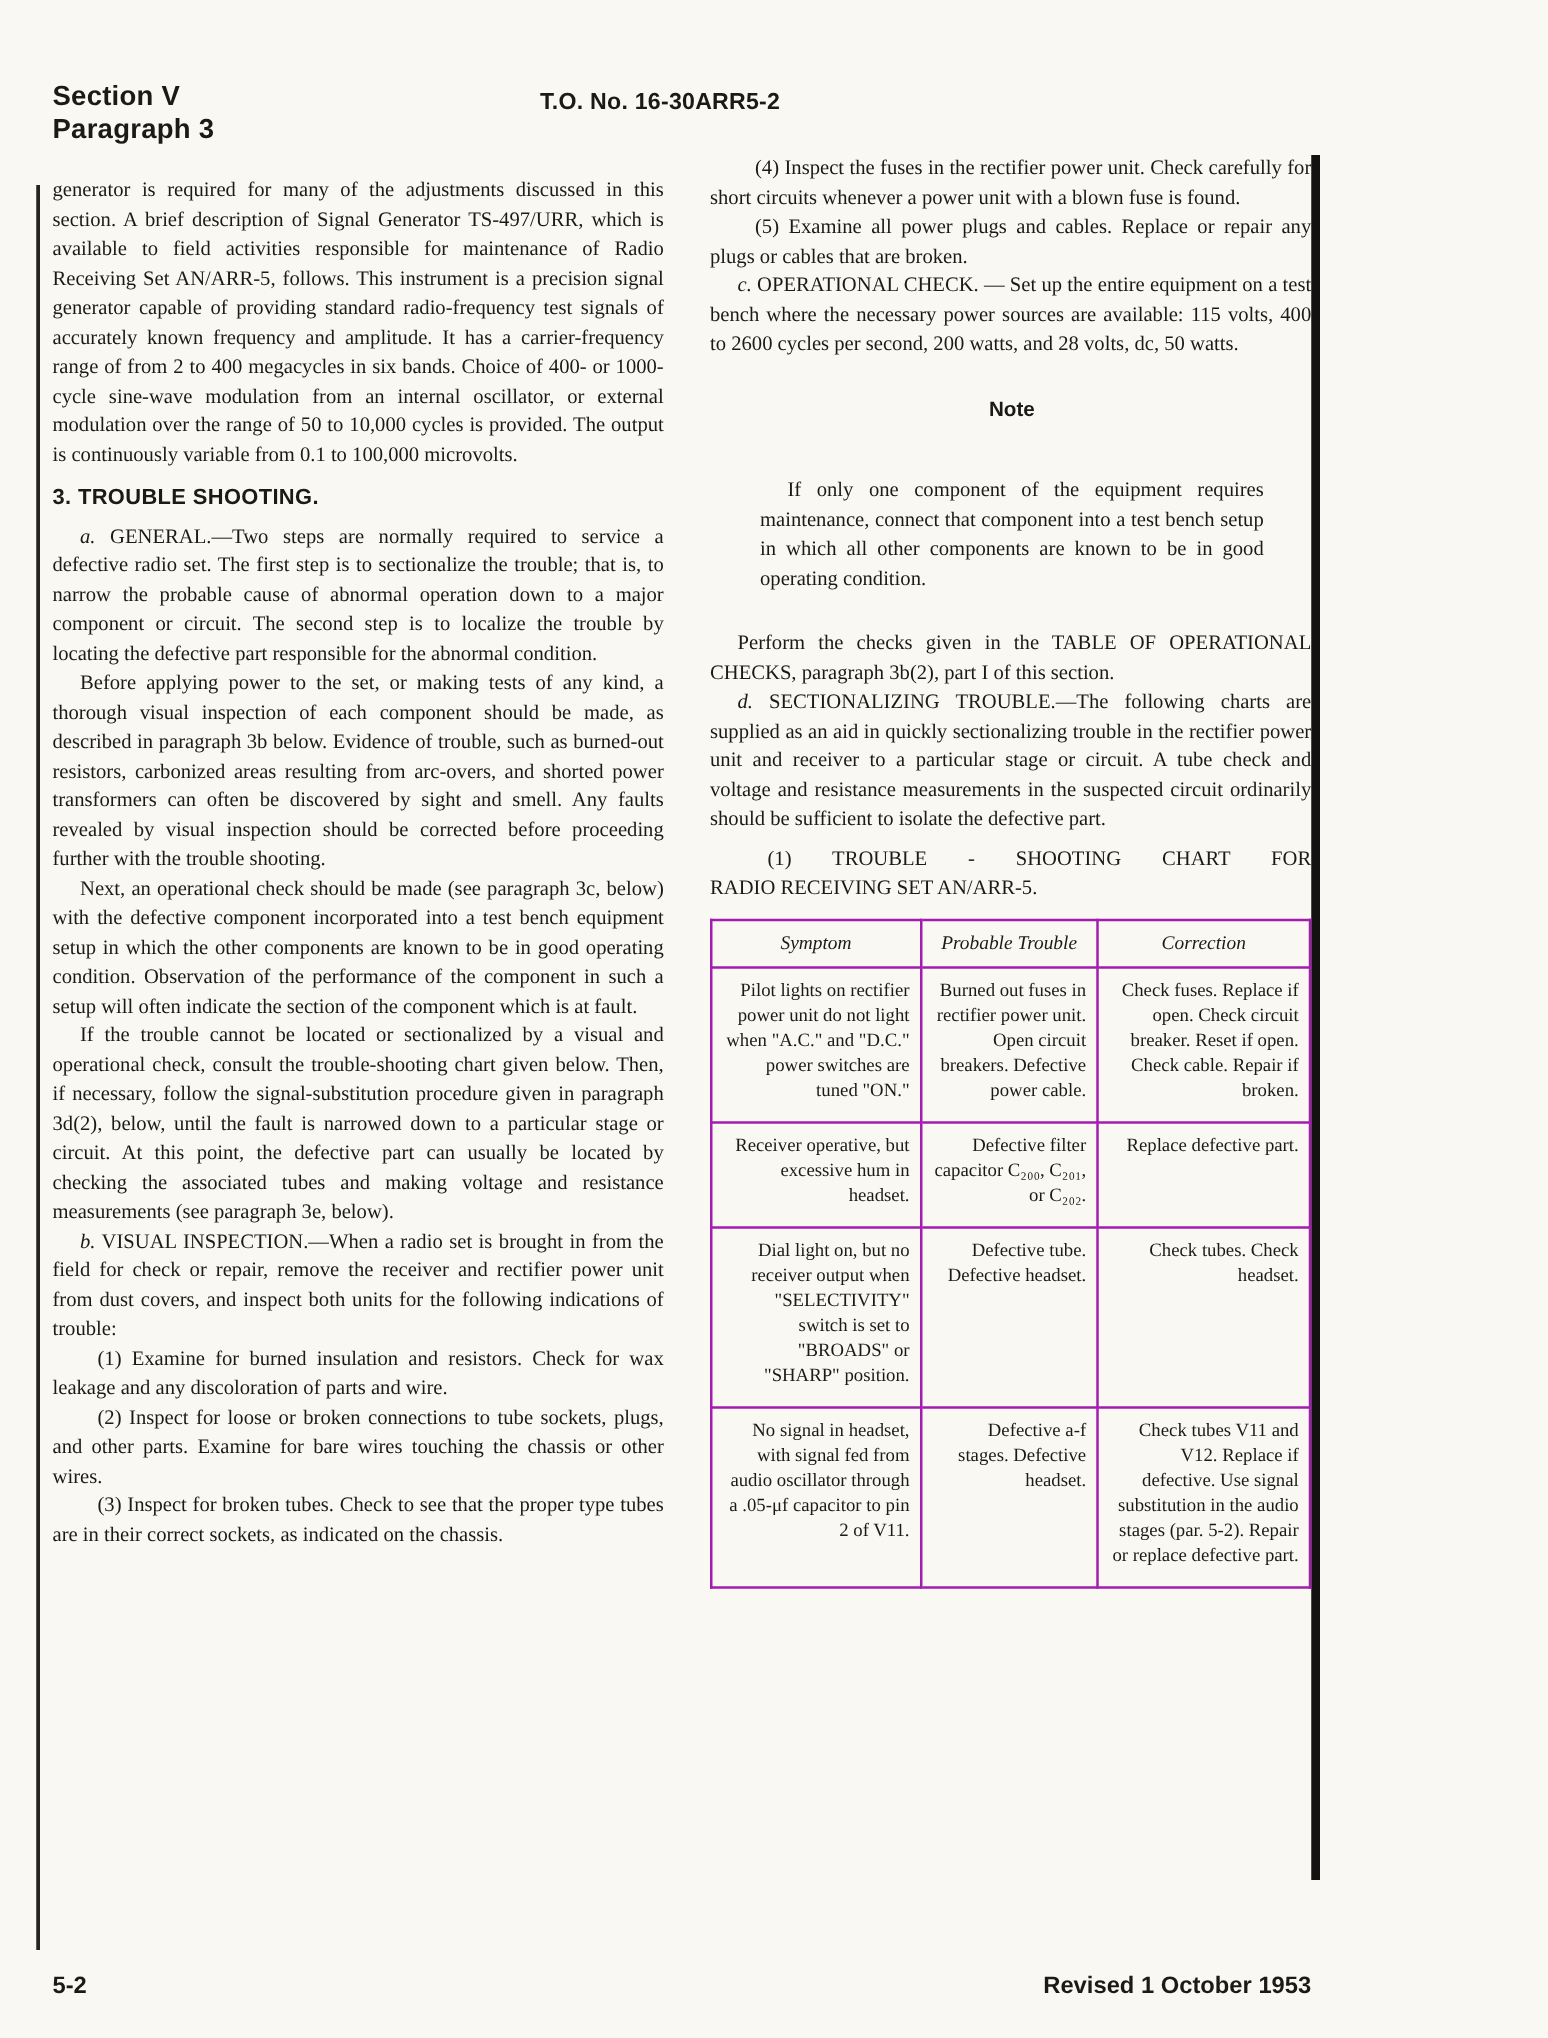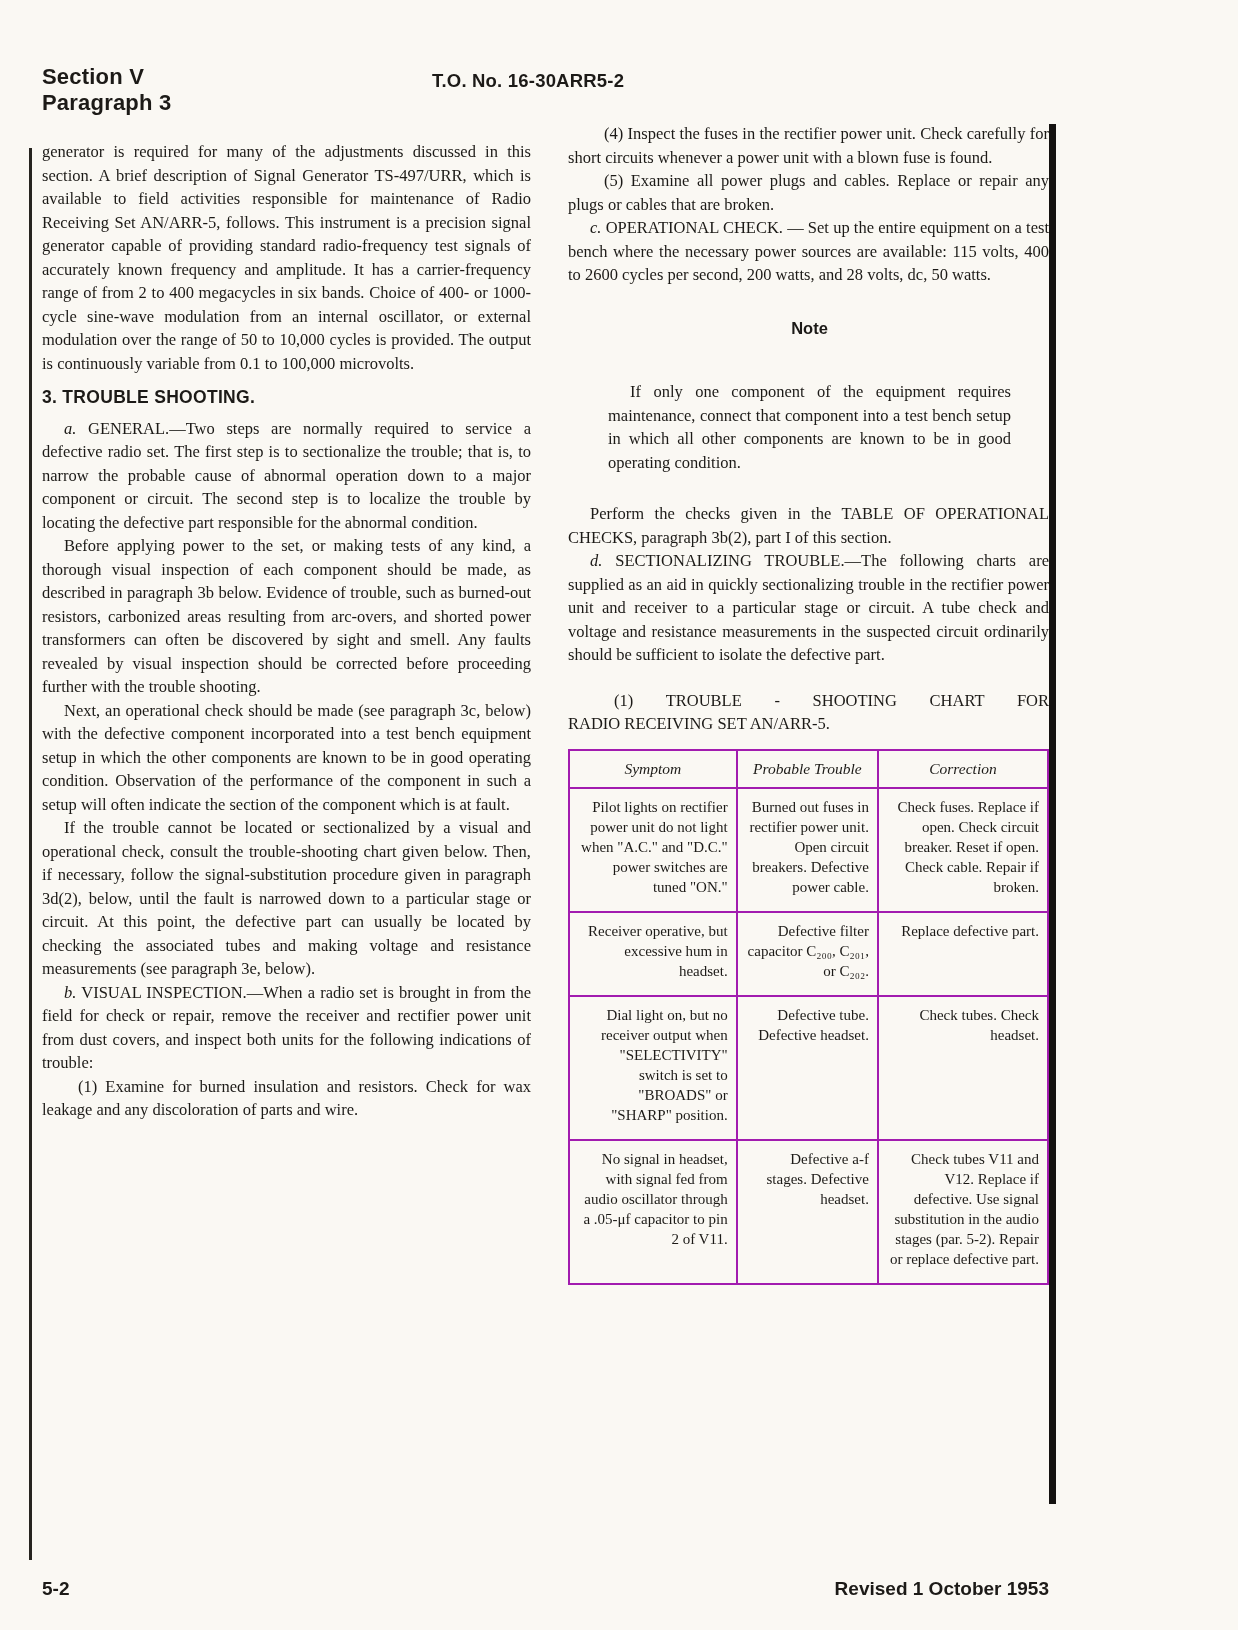--- a/index.html
+++ b/index.html
@@ -66,21 +66,21 @@
   .note { margin: 30px 38px 28px 40px; }
   .note-label {
     text-align: center;
     font-family: "Liberation Sans", sans-serif;
     font-weight: 700; font-size: 16.5px;
     margin-bottom: 20px;
   }
   .note-body { text-indent: 22px; text-align: justify; margin-top: 40px; }
 
   
-  .chart-title { margin-top: 22px; }
+  .chart-title { margin-top: 8px; }
   .chart-title .line1 {
     text-indent: 46px;
     text-align: justify;
     text-align-last: justify;
   }
   .chart-title .line2 { text-align: left; }
 
   
   table.ts-table {
     width: 100%;
@@ -139,20 +139,22 @@
 
     <p class="bp">Before applying power to the set, or making tests of any kind, a thorough visual inspection of each component should be made, as described in paragraph 3b below. Evidence of trouble, such as burned-out resistors, carbonized areas resulting from arc-overs, and shorted power transformers can often be discovered by sight and smell. Any faults revealed by visual inspection should be corrected before proceeding further with the trouble shooting.</p>
 
     <p class="bp">Next, an operational check should be made (see paragraph 3c, below) with the defective component incorporated into a test bench equipment setup in which the other components are known to be in good operating condition. Observation of the performance of the component in such a setup will often indicate the section of the component which is at fault.</p>
 
     <p class="bp">If the trouble cannot be located or sectionalized by a visual and operational check, consult the trouble-shooting chart given below. Then, if necessary, follow the signal-substitution procedure given in paragraph 3d(2), below, until the fault is narrowed down to a particular stage or circuit. At this point, the defective part can usually be located by checking the associated tubes and making voltage and resistance measurements (see paragraph 3e, below).</p>
 
     <p class="bp"><span class="ital-lead">b.</span><span> VISUAL INSPECTION.—When a radio set is brought in from the field for check or repair, remove the receiver and rectifier power unit from dust covers, and inspect both units for the following indications of trouble:</span></p>
 
     <p class="sub">(1) Examine for burned insulation and resistors. Check for wax leakage and any discoloration of parts and wire.</p>
+    <p class="sub">(2) Inspect for loose or broken connections to tube sockets, plugs, and other parts. Examine for bare wires touching the chassis or other wires.</p>
+    <p class="sub">(3) Inspect for broken tubes. Check to see that the proper type tubes are in their correct sockets, as indicated on the chassis.</p>
   </div>
 
   <div class="col col-right">
     <p class="sub">(4) Inspect the fuses in the rectifier power unit. Check carefully for short circuits whenever a power unit with a blown fuse is found.</p>
     <p class="sub">(5) Examine all power plugs and cables. Replace or repair any plugs or cables that are broken.</p>
 
     <p class="bp"><span class="ital-lead">c.</span><span> OPERATIONAL CHECK. — Set up the entire equipment on a test bench where the necessary power sources are available: 115 volts, 400 to 2600 cycles per second, 200 watts, and 28 volts, dc, 50 watts.</span></p>
 
     <div class="note">
       <div class="note-label">Note</div>

